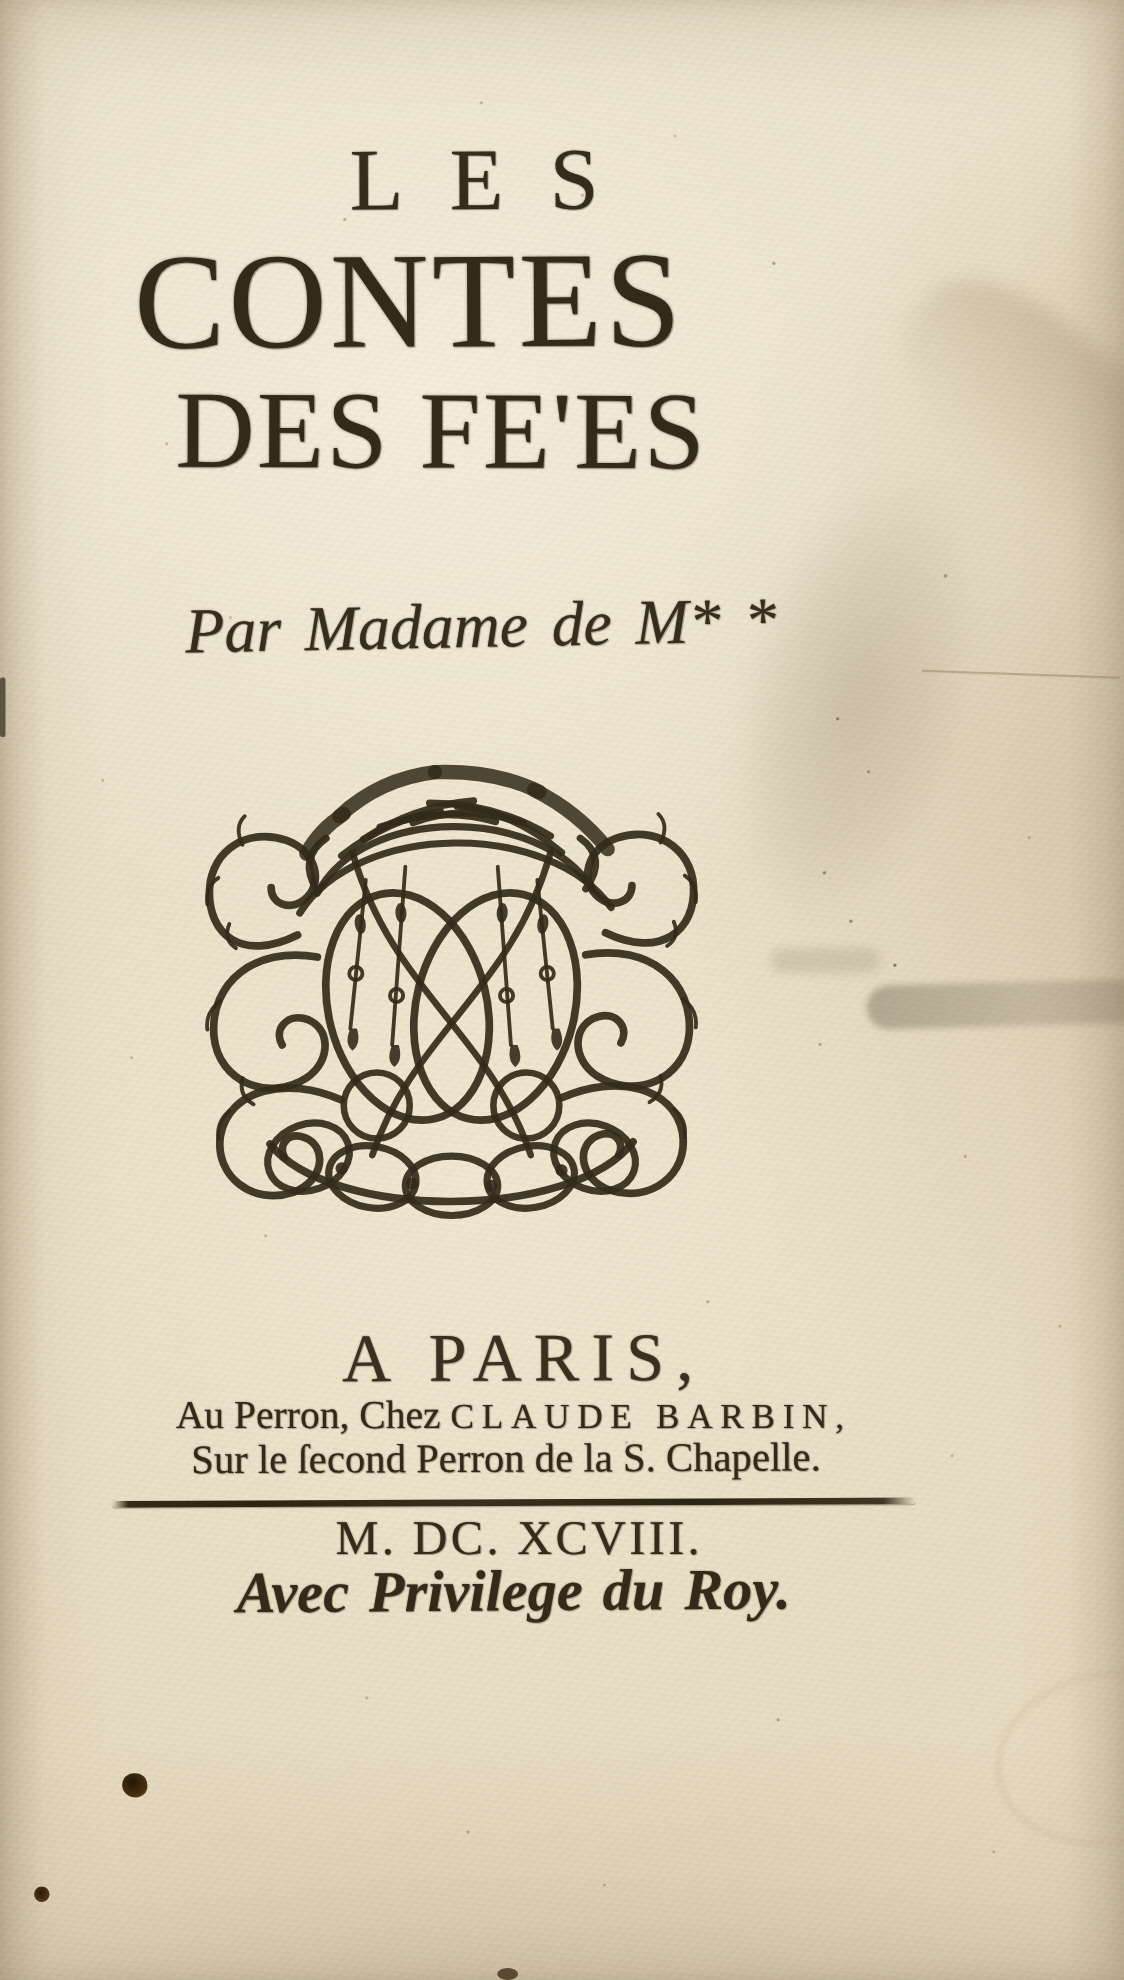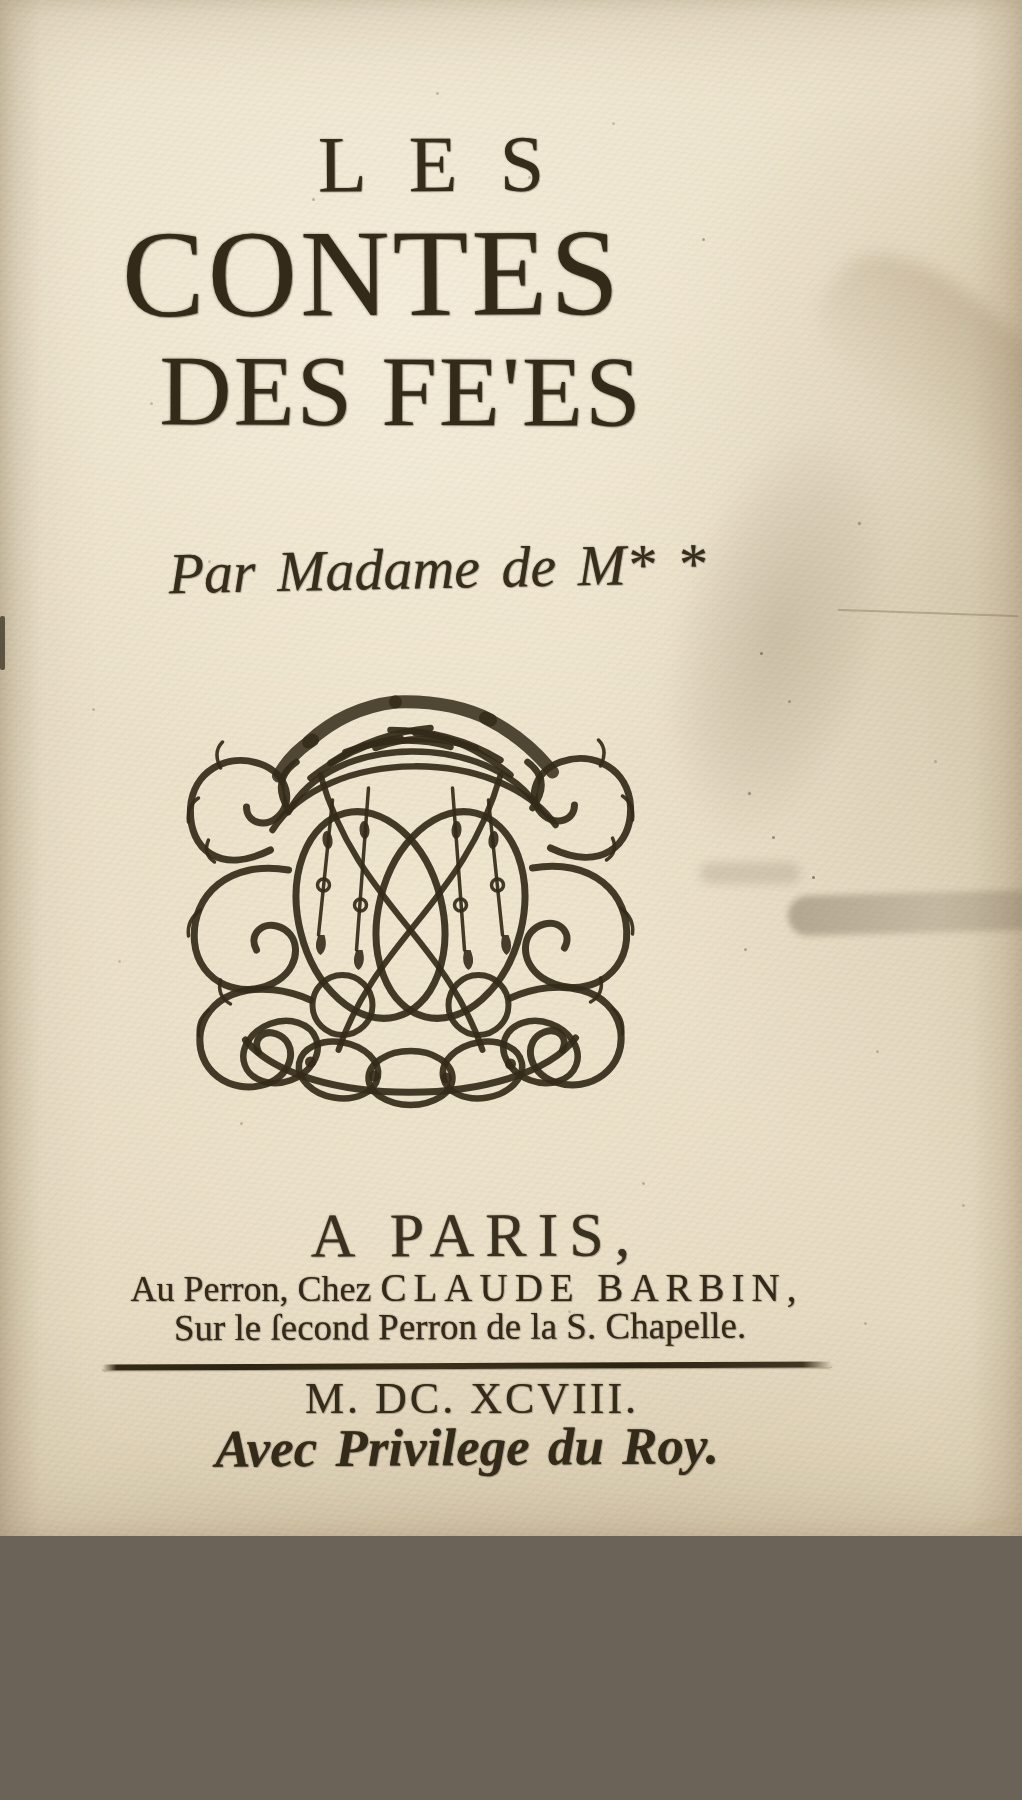--- a/index.html
+++ b/index.html
@@ -1,18 +1,18 @@
 <!DOCTYPE html>
 <html><head>
 <meta charset="utf-8">
 <style>
   html,body{margin:0;padding:0;background:#6b6258;}
   .page{
     position:relative;
-    width:1022px;height:1536px;
+    width:1022px;height:1800px;
     margin:0 auto;
     overflow:hidden;
     background-color:#e9dec6;
     background-image:
       radial-gradient(ellipse 900px 700px at 38% 20%, rgba(255,250,236,.55), transparent 70%),
       radial-gradient(ellipse 760px 900px at 42% 60%, rgba(255,248,230,.38), transparent 72%),
       radial-gradient(ellipse 520px 820px at 94% 40%, rgba(158,138,104,.20), transparent 72%),
       radial-gradient(ellipse 1300px 330px at 50% 101%, rgba(148,124,88,.18), transparent 78%),
       radial-gradient(ellipse 420px 300px at 100% 18%, rgba(210,190,150,.25), transparent 75%),
       linear-gradient(90deg, rgba(128,106,76,.20) 0, rgba(128,106,76,0) 4%, rgba(128,106,76,0) 95%, rgba(128,106,76,.16) 100%),
@@ -31,21 +31,21 @@
   .ink{ text-shadow:0 0 1.5px rgba(54,44,27,.75), 1px 1px 0 rgba(54,44,27,.22); }
   .soft{ text-shadow:0 0 2.5px rgba(54,44,27,.6), 1px 1px 0 rgba(54,44,27,.28); }
 
   .t-les    {top:124px; font-size:80px; letter-spacing:42px; transform:translateX(-59px) rotate(-.2deg); color:#362c1b;}
   .t-contes {top:212px; font-size:124px; letter-spacing:3px;  transform:translateX(-139px) rotate(-.25deg); color:#342a19;}
   .t-fees   {top:342px; font-size:100px; letter-spacing:2px;  transform:translateX(-110px) rotate(.15deg); color:#342a19;}
   .t-byline {top:540px; font-size:58px; font-style:italic; word-spacing:7px; transform:translateX(-74px) rotate(-1.1deg); color:#372d1c;}
 
   .t-city   {top:1204px; font-size:62px; letter-spacing:11px; transform:translateX(-35px) rotate(-.2deg); color:#3a3020;}
   .t-pub    {top:1268px; font-size:36px; transform:translateX(-44px); color:#32291a;}
-  .t-pub .caps{font-size:39px; letter-spacing:7px; margin-left:9px;margin-top:15px;}
+  .t-pub .caps{font-size:32px; letter-spacing:7px; margin-left:9px;margin-top:15px;}
   .t-addr   {top:1308px; font-size:37px; transform:translateX(-51px) rotate(-.25deg); color:#32291a;}
   .t-date   {top:1377px; font-size:44px; letter-spacing:3px; transform:translateX(-39px); color:#352b1a;}
   .t-priv   {top:1421px; font-size:53px; font-style:italic; font-weight:600; word-spacing:5px; transform:translateX(-44px) rotate(-.4deg); color:#342a19;}
 
   .rule{
     position:absolute; left:102px; top:1363px; width:730px; height:6px;
     border-radius:3px; transform:rotate(-.25deg);
     background:linear-gradient(90deg, rgba(46,38,23,0) 0, #342a17 2%, #2c2413 18%, #3a2f1b 46%, #2c2413 72%, #413523 96%, rgba(46,38,23,0) 100%);
     box-shadow:0 1px 1px rgba(60,48,28,.35);
   }

